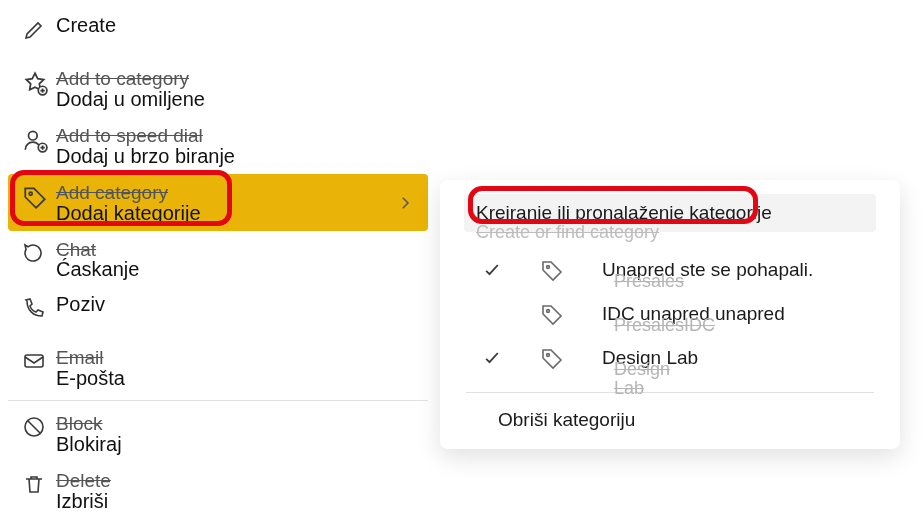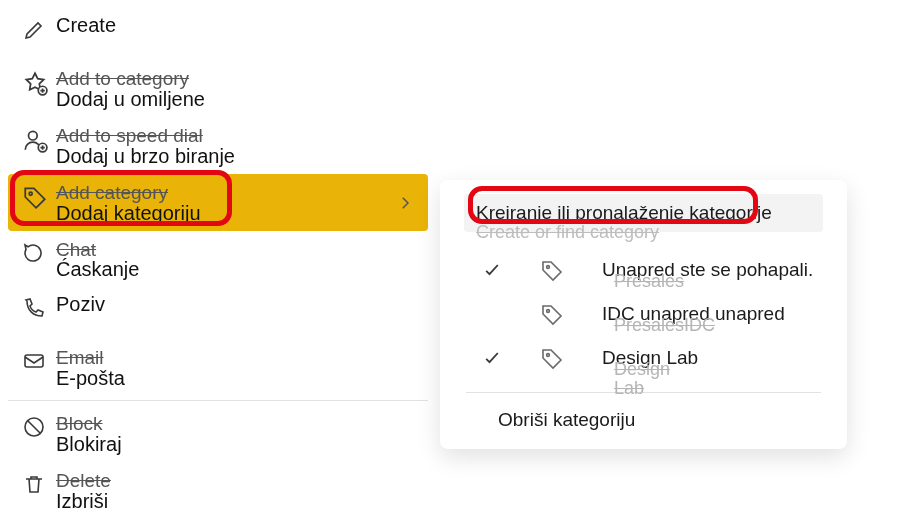--- a/index.html
+++ b/index.html
@@ -87,21 +87,21 @@
     top: 186px;
     width: 290px;
     height: 38px;
   }
 
   
   .panel-right {
     position: absolute;
     left: 440px;
     top: 180px;
-    width: 407px;
+    width: 460px;
     background: #fff;
     border-radius: 8px;
     box-shadow: 0 8px 24px rgba(0,0,0,0.12);
     padding: 6px 10px 14px 10px;
   }
   .search-box {
     margin: 8px 14px 18px 14px;
     background: #f3f3f3;
     border-radius: 4px;
     padding: 8px 12px;
@@ -215,21 +215,21 @@
 
   <div class="menu-item hover">
     <span class="icon">
       <svg width="26" height="26" viewBox="0 0 24 24" fill="none" stroke="currentColor" stroke-width="1.6">
           <path d="M3 12V4h8l10 10-8 8L3 12z"></path>
           <circle cx="8" cy="9" r="1.4"></circle>
         </svg>
     </span>
     <span class="labels">
       <div class="primary">Add category</div>
-      <div class="overlay">Dodaj kategoriju</div>
+      <div class="overlay">Dodaj kategorije</div>
     </span>
     <span class="chev">
       <svg width="18" height="18" viewBox="0 0 24 24" fill="none" stroke="currentColor" stroke-width="2">
           <path d="M9 5l7 7-7 7"></path>
         </svg>
     </span>
   </div>
 
   <div class="menu-item">
     <span class="icon">

